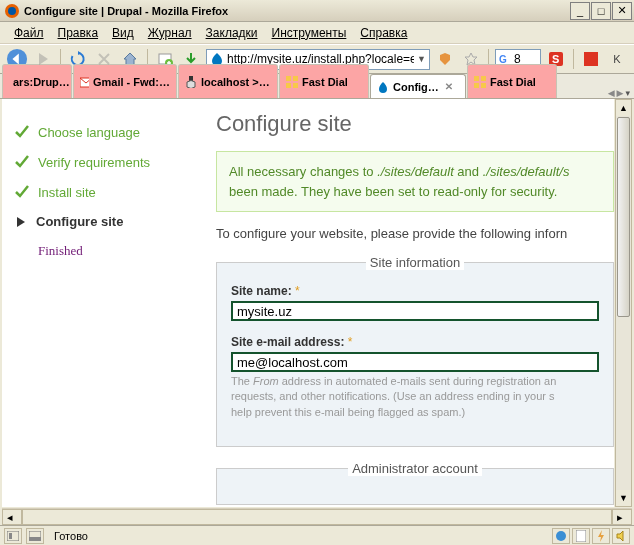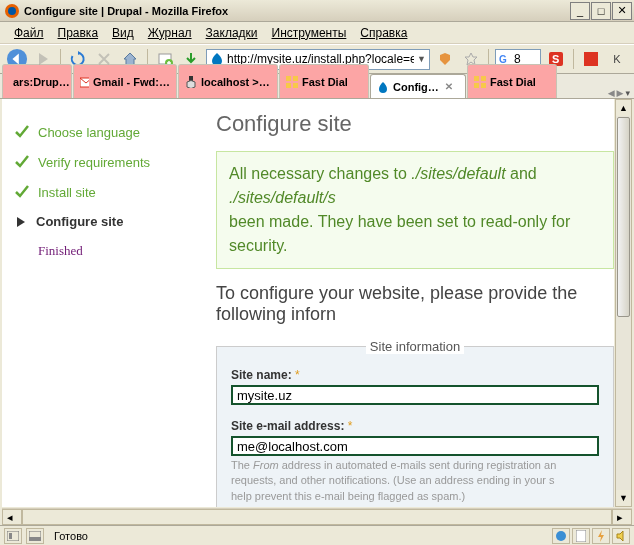--- a/index.html
+++ b/index.html
@@ -45,23 +45,23 @@
 .step { display: flex; align-items: center; gap: 8px; padding: 7px 0; font-size: 13px; }
 .step.done { color: #62a936; }
 .step.current { color: #333; font-weight: bold; }
 .step.pending { color: #701a75; font-family: Liberation Serif, serif; }
 .check-icon { width: 16px; height: 16px; flex-shrink: 0; }
 .arrow-icon { width: 14px; height: 14px; flex-shrink: 0; }
 
 
 .main { flex: 1; padding: 12px 0 0 0; overflow: hidden; }
 .page-title { font-size: 22px; color: #666; font-weight: normal; margin-bottom: 14px; padding-left: 14px; }
-.msg-box { margin: 0 0 14px 14px; border: 1px solid #c7e6a1; background: #f5fcee; padding: 10px 12px; color: #518928; font-size: 16px; line-height: 1.5; }
+.msg-box { margin: 0 0 14px 14px; border: 1px solid #c7e6a1; background: #f5fcee; padding: 10px 12px; color: #518928; font-size: 13px; line-height: 1.5; }
 .msg-box .path { font-style: italic; }
-.intro { font-size: 18px; color: #444; margin-bottom: 14px; padding-left: 14px; }
+.intro { font-size: 13px; color: #444; margin-bottom: 14px; padding-left: 14px; }
 fieldset { margin: 0 0 14px 14px; border: 1px solid #ccc; padding: 14px; background: #eef3f7; }
 legend { color: #555; padding: 0 4px; font-size: 13px; background: #fff; text-align: center; }
 .field-label { font-weight: bold; font-size: 12px; color: #333; margin-bottom: 3px; display: block; }
 .req-star { color: #e09c1f; font-weight: normal; }
 .text-input { width: 100%; padding: 2px 4px; font-size: 13px; border: 2px solid #14532d; background: #fff; margin-bottom: 2px; height: 20px; }
 .field-desc { font-size: 11px; color: #999; line-height: 1.4; margin-bottom: 12px; }
 .field-desc em { font-style: italic; }
 
 
 .statusbar { position: absolute; bottom: 20px; left: 2px; right: 2px; height: 17px; background: #ece9d8; border-top: 1px solid #d6cfbc; display: flex; align-items: center; }

